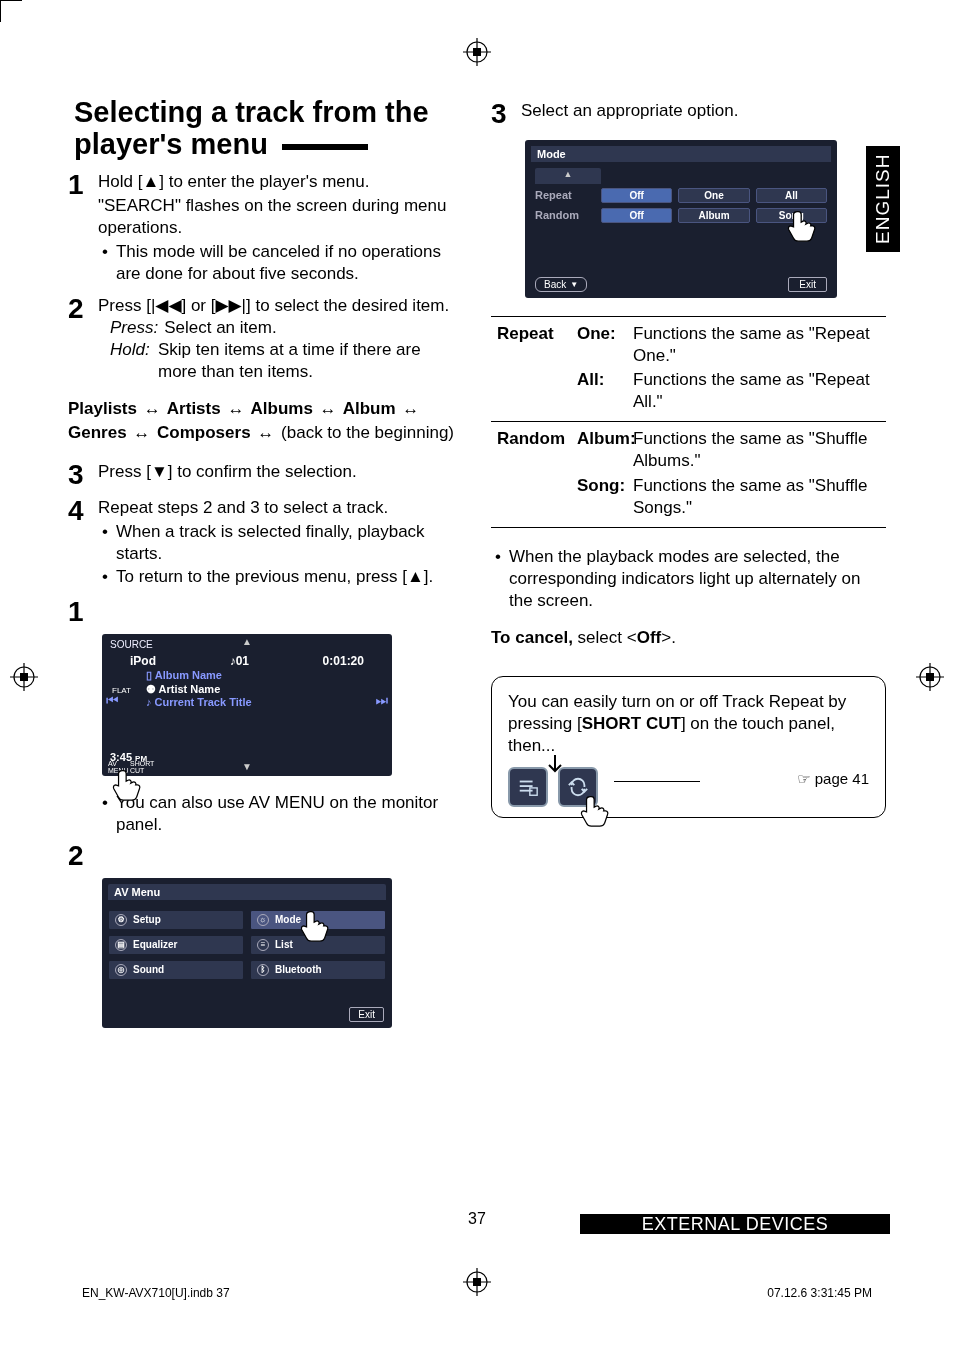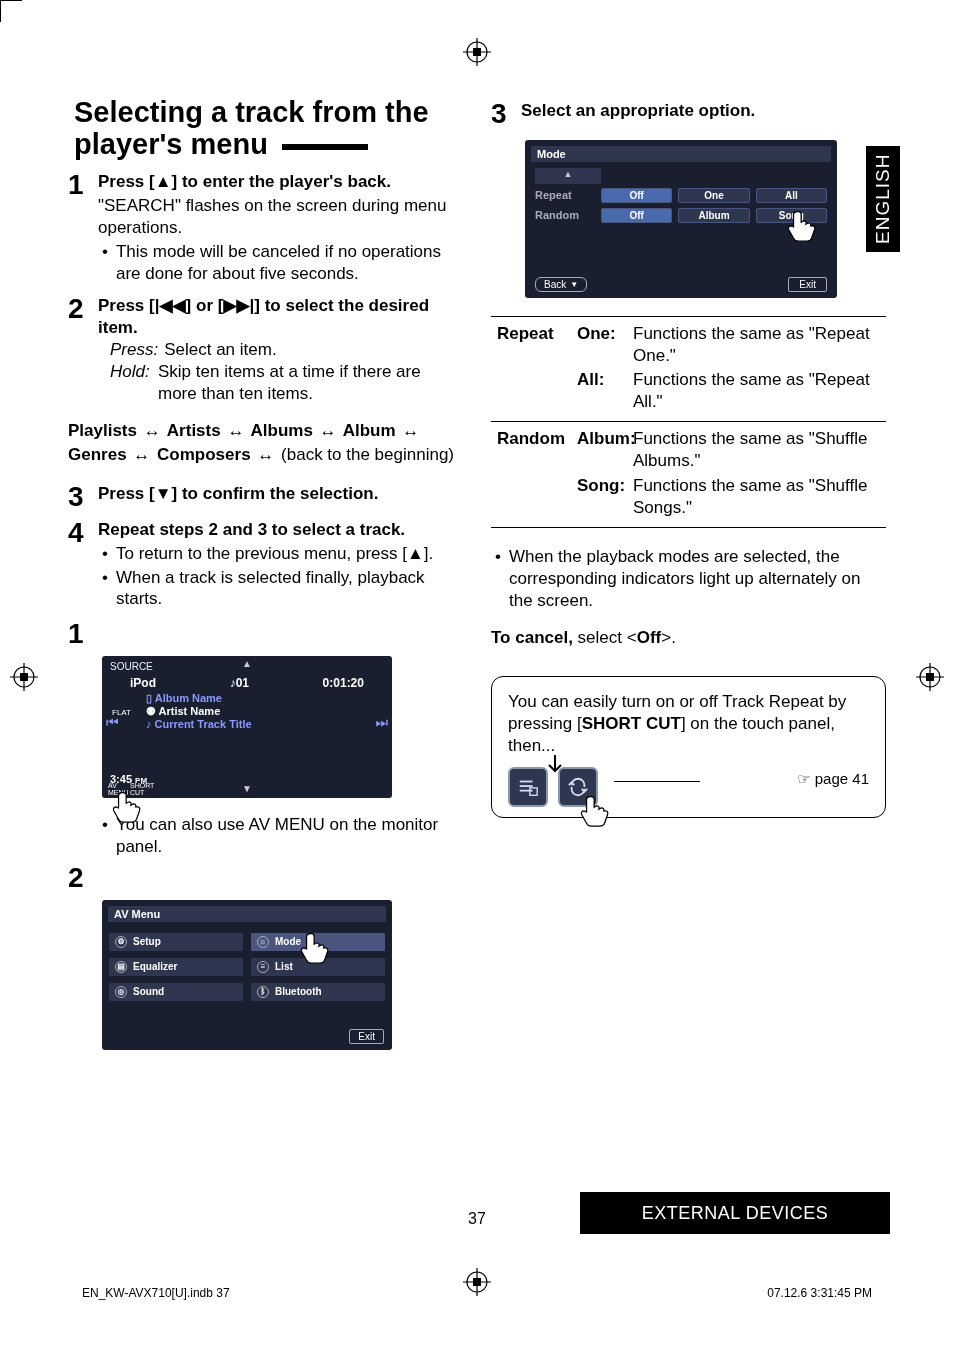--- a/index.html
+++ b/index.html
@@ -24,21 +24,21 @@
   .lang-tab { position: absolute; right: 54px; top: 146px; width: 34px; height: 106px; background: #000; color: #fff; display: flex; align-items: center; justify-content: center; writing-mode: vertical-rl; transform: rotate(180deg); font-weight: normal; font-size: 19px; letter-spacing: 1px; font-family: Arial, sans-serif; }
   
   h2.section-title { font-size: 29px; font-weight: bold; margin-bottom: 6px; line-height: 1.12; margin-left: 6px; }
   h2 .rule { display: inline-block; vertical-align: middle; height: 6px; background: #000; margin-left: 6px; }
   .rule-a { width: 86px; }
   .rule-b { width: 36px; }
   
   .step { display: flex; gap: 10px; margin: 4px 0; font-size: 17px; line-height: 1.3; }
   .step-num { font-size: 28px; font-weight: 900; font-family: Arial, sans-serif; line-height: 1; min-width: 20px; }
   .step-body { flex: 1; }
-  .step-body .head { font-weight: bold; }
+  .step-body .head { font-weight: normal; }
   .step-body .desc { font-size: 17px; margin-top: 2px; }
   .bullet { display: flex; gap: 8px; margin: 2px 0 2px 4px; font-size: 17px; line-height: 1.28; }
   .bullet::before { content: "•"; }
   
   .prehold-row { margin: 0 0 0 12px; font-size: 17px; display: flex; gap: 6px; }
   .prehold-row .lbl { font-style: italic; min-width: 42px; }
   
   .chain { font-size: 17px; font-weight: bold; margin: 10px 0 4px; line-height: 1.4; }
   .chain .arr { display: inline-block; font-weight: normal; margin: 0 2px; }
   .chain .tail { font-weight: normal; }
@@ -99,21 +99,21 @@
   
   .tipbox { border: 1px solid #000; border-radius: 12px; padding: 14px 16px 10px; margin-top: 18px; font-size: 17px; line-height: 1.3; position: relative; }
   .tip-icons { display: flex; gap: 10px; margin-top: 10px; align-items: flex-start; position: relative; }
   .tip-icon { width: 40px; height: 40px; border: 2px solid #89a; border-radius: 6px; background: #2f3750; display: flex; align-items: center; justify-content: center; color: #cde; position: relative; }
   .tip-icon svg { width: 22px; height: 22px; }
   .tip-arrow { position: absolute; left: 34px; top: -14px; }
   .tip-arrow svg { width: 26px; height: 26px; }
   .tip-page { font-size: 15px; margin-left: auto; margin-top: 2px; }
   .tip-lead { position: absolute; left: 106px; top: 14px; width: 86px; border-top: 1px solid #000; }
   
-  .footer-bar { position: absolute; right: 64px; bottom: 120px; width: 310px; height: 42px; background: #000; color: #fff; display: flex; align-items: center; justify-content: center; font-size: 18px; letter-spacing: 0.5px; }
+  .footer-bar { position: absolute; right: 64px; bottom: 120px; width: 310px; height: 20px; background: #000; color: #fff; display: flex; align-items: center; justify-content: center; font-size: 18px; letter-spacing: 0.5px; }
   .page-num { position: absolute; left: 50%; bottom: 126px; transform: translateX(-50%); font-size: 16px; }
   
   .doc-foot { position: absolute; left: 82px; right: 82px; bottom: 54px; font-size: 12px; display: flex; justify-content: space-between; color: #000; }
   .biarrow::before { content: "↔"; font-weight: bold; }
 </style>
 </head>
 <body>
 
 <div class="crop-tl"></div>
 
@@ -152,21 +152,21 @@
 
   <div class="col left-col">
     <h2 class="section-title">
       <span>Selecting a track from the player's menu</span>
       <span class="rule rule-a"></span>
     </h2>
 
     <div class="step">
       <div class="step-num">1</div>
       <div class="step-body">
-        <div class="head">Press [▲] to enter the player's back.</div>
+        <div class="head">Hold [▲] to enter the player's menu.</div>
         <div class="desc">"SEARCH" flashes on the screen during menu operations.</div>
         <div class="bullet">
             <span>This mode will be canceled if no operations are done for about five seconds.</span>
           </div>
       </div>
     </div>
 
     <div class="step">
       <div class="step-num">2</div>
       <div class="step-body">
@@ -197,24 +197,24 @@
       <div class="step-body">
         <div class="head">Press [▼] to confirm the selection.</div>
       </div>
     </div>
 
     <div class="step">
       <div class="step-num">4</div>
       <div class="step-body">
         <div class="head">Repeat steps 2 and 3 to select a track.</div>
         <div class="bullet">
-            <span>To return to the previous menu, press [▲].</span>
+            <span>When a track is selected finally, playback starts.</span>
           </div>
         <div class="bullet">
-            <span>When a track is selected finally, playback starts.</span>
+            <span>To return to the previous menu, press [▲].</span>
           </div>
       </div>
     </div>
 
 
     <div class="step">
       <div class="step-num">1</div>
       <div class="step-body"></div>
     </div>
 

